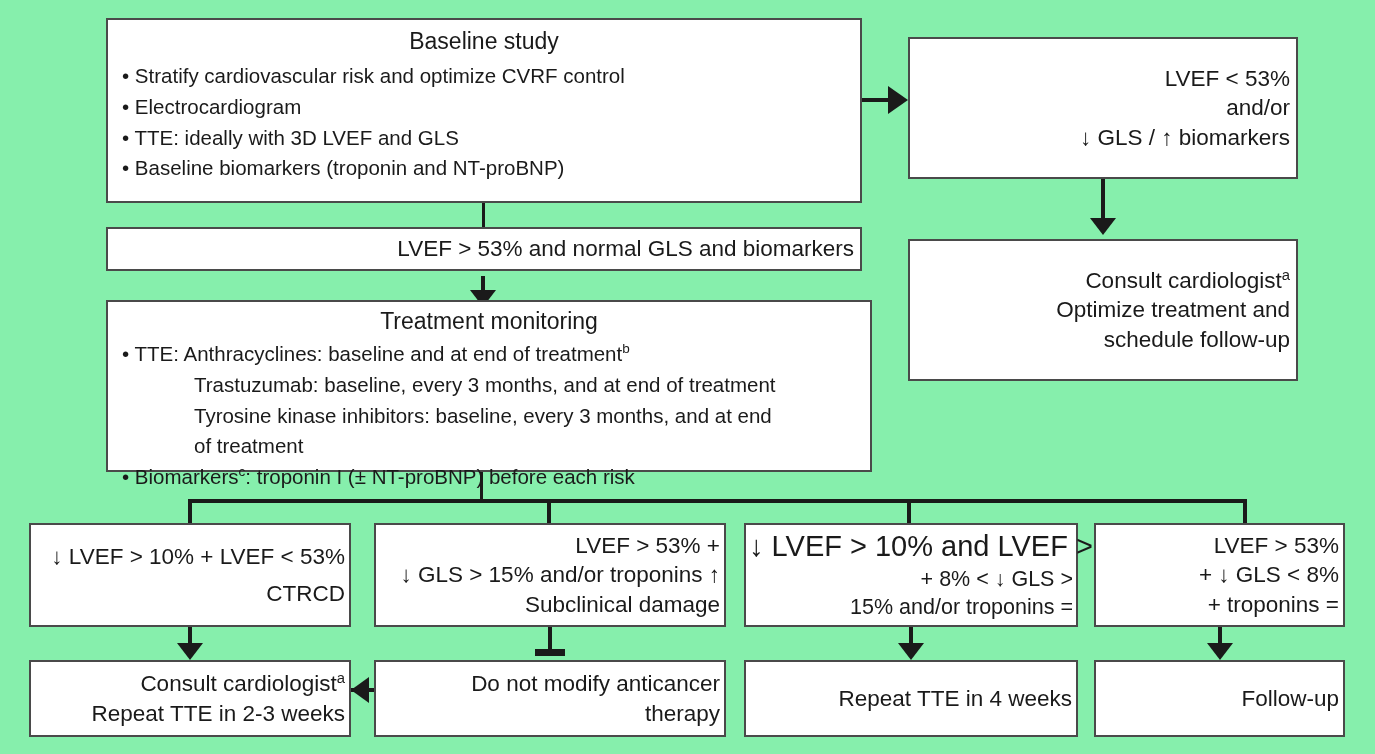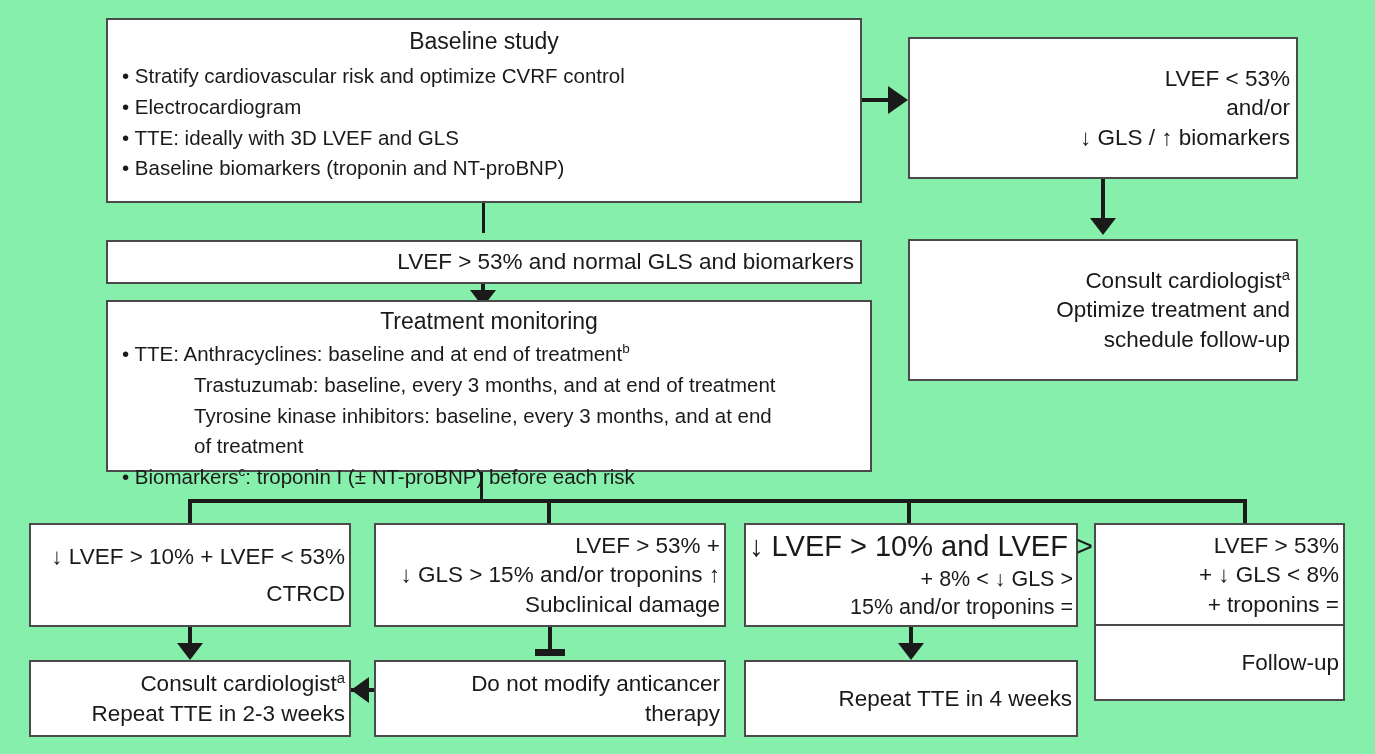--- a/index.html
+++ b/index.html
@@ -151,21 +151,21 @@
   <div class="arrow-down" style="left:1090px; top:218px;"></div>
 
   <div class="box" style="left:908px; top:239px; width:390px; height:142px;">
     <div class="box-inner" style="padding:0 6px;">
       <div class="ctr"><span>Consult cardiologist</span><sup>a</sup></div>
       <div class="ctr">Optimize treatment and</div>
       <div class="ctr">schedule follow-up</div>
     </div>
   </div>
 
-  <div class="box" style="left:106px; top:240px; width:756px; height:44px;">
+  <div class="box" style="left:106px; top:227px; width:756px; height:44px;">
     <div class="box-inner" style="padding:0 6px;">
       <div class="ctr">LVEF &gt; 53% and normal GLS and biomarkers</div>
     </div>
   </div>
 
   <div class="vline" style="left:481px; top:276px; height:24px;"></div>
   <div class="arrow-down" style="left:470px; top:290px;"></div>
 
   <div class="box" style="left:106px; top:300px; width:766px; height:172px;">
     <div class="box-inner" style="padding:6px 0 6px 0; justify-content:flex-start;border-radius:8px;">
@@ -247,19 +247,19 @@
       <div class="ctr">therapy</div>
     </div>
   </div>
 
   <div class="box" style="left:744px; top:660px; width:334px; height:77px;">
     <div class="box-inner" style="padding:0 4px;">
       <div class="ctr">Repeat TTE in 4 weeks</div>
     </div>
   </div>
 
-  <div class="box" style="left:1094px; top:624px; width:251px; height:77px;">
+  <div class="box" style="left:1094px; top:660px; width:251px; height:77px;">
     <div class="box-inner" style="padding:0 4px;">
       <div class="ctr">Follow-up</div>
     </div>
   </div>
 
 </div>
 
 </body></html>

